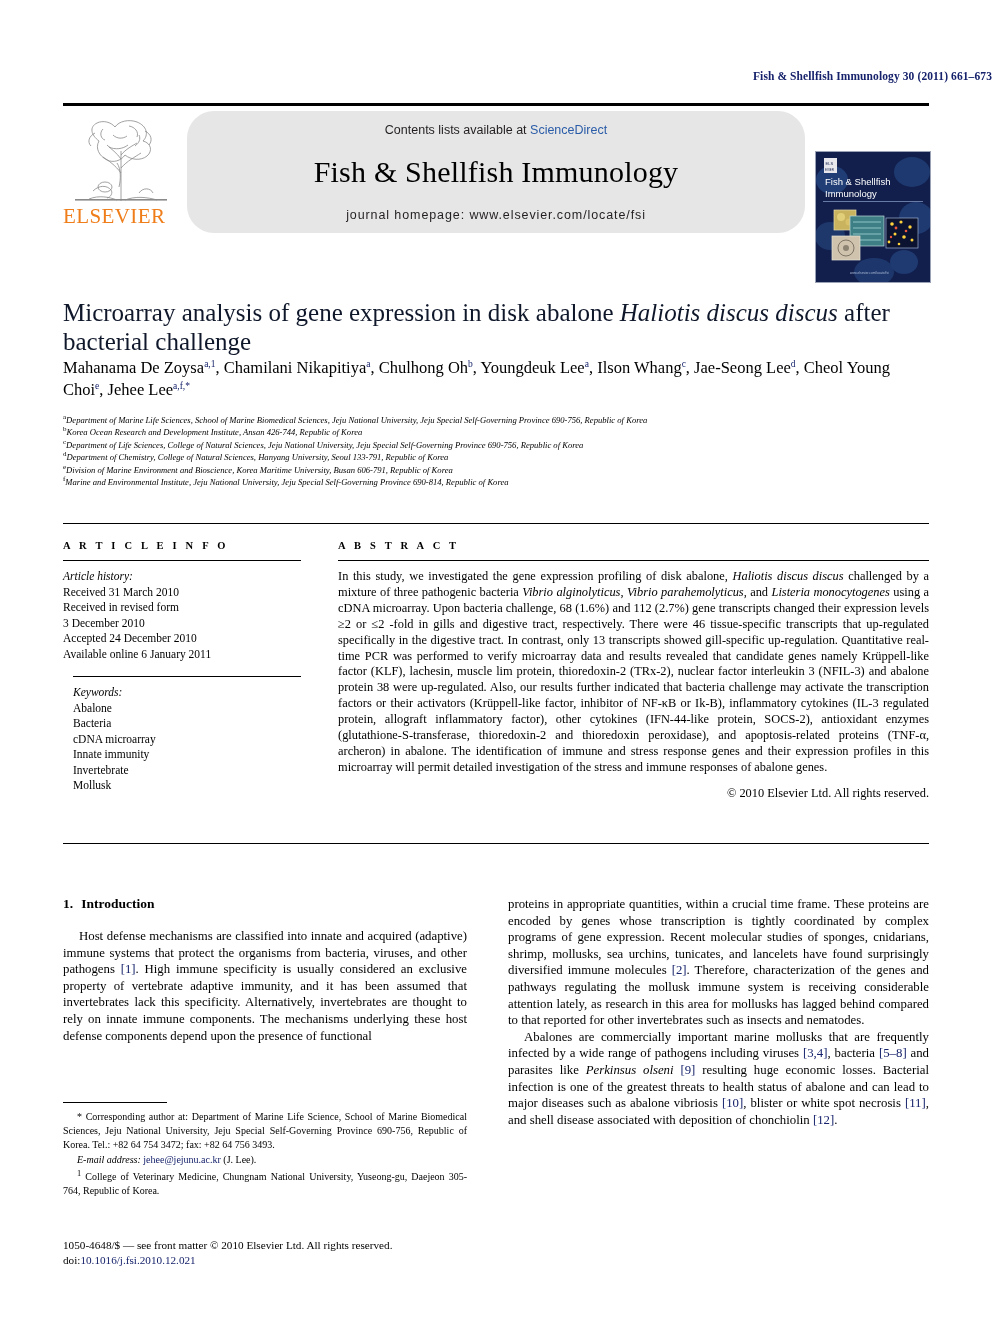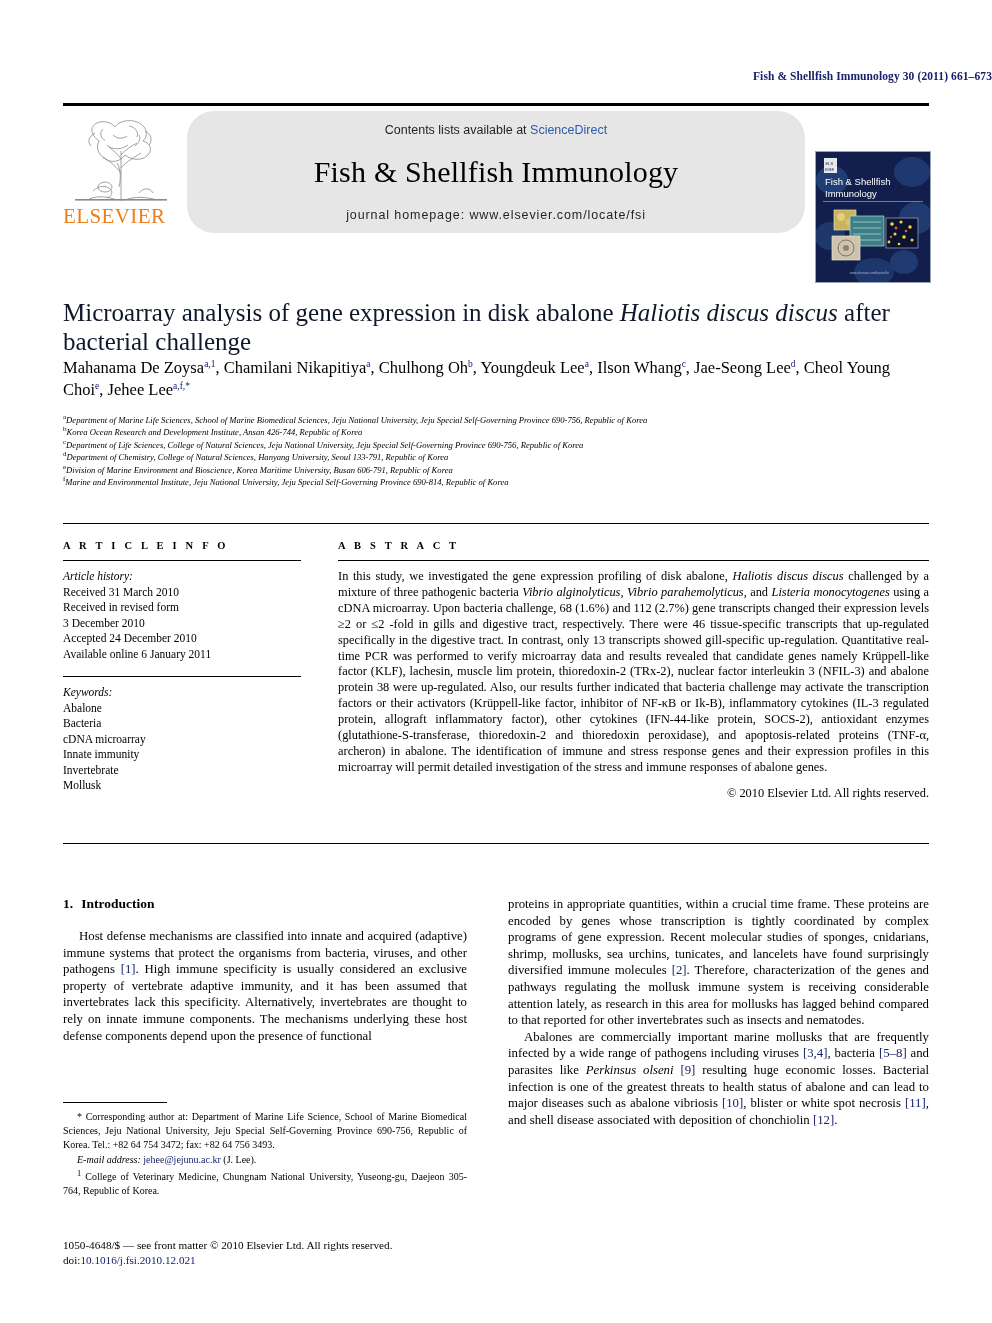--- a/index.html
+++ b/index.html
@@ -204,21 +204,21 @@
   }
   .hist-title, .kw-title {
     font-style: italic;
     font-size: 11.5px;
     line-height: 15.5px;
   }
   .hist-line, .kw-line {
     font-size: 11.5px;
     line-height: 15.5px;
   }
-  .kw-block { margin-top: 14px; }
+  .kw-block { margin-top: 14px; margin-left: 10px; }
   .kw-rule {
     width: 100%;
     height: 1px;
     background: #000;
     margin-bottom: 8px;
   }
   .abstract-body {
     font-size: 12.4px;
     line-height: 15.9px;
     text-align: justify;

